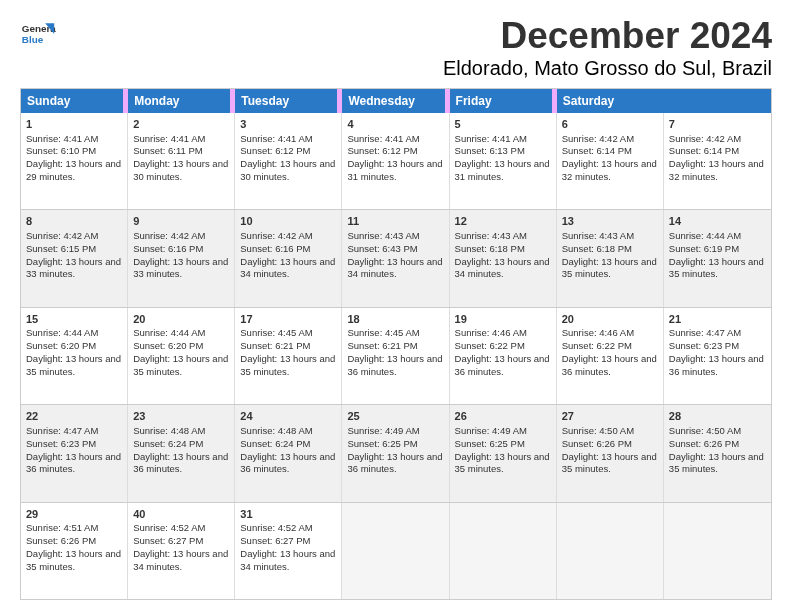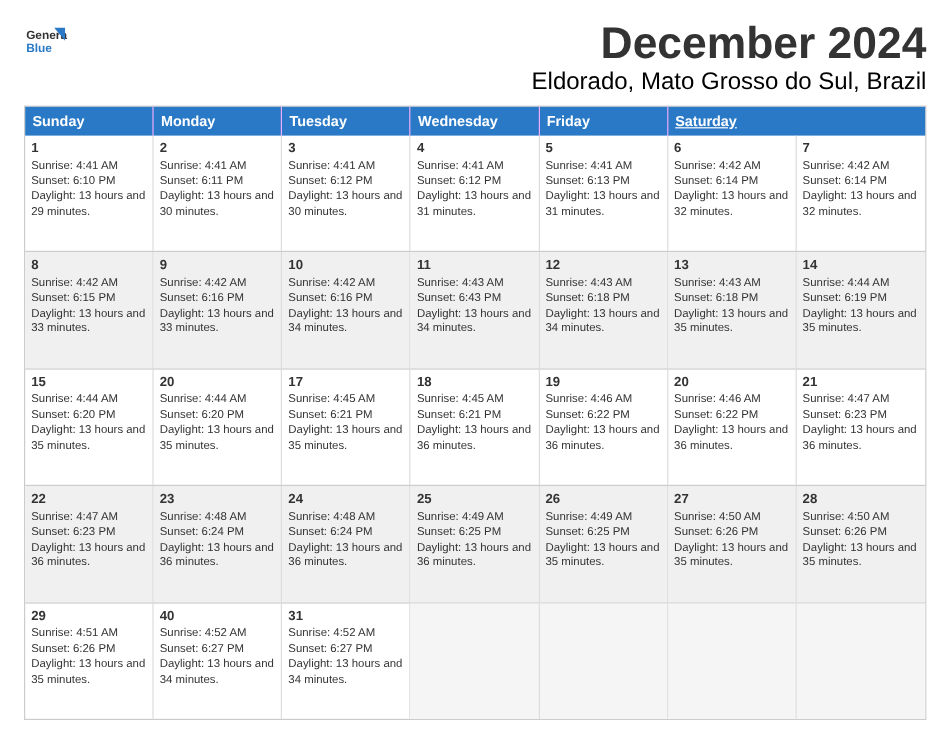--- a/index.html
+++ b/index.html
@@ -55,23 +55,23 @@
       display: grid;
       grid-template-columns: repeat(7, 1fr);
       background: #2979c7;
     }
     .cal-header-cell {
       color: #fff;
       font-size: 12px;
       font-weight: bold;
       padding: 5px 6px;
       text-align: left;
-      border-right: 1px solid #f0abfc;
+      border-right: 5px solid #f0abfc;
     }
-    .cal-header-cell:last-child { border-right: none; text-decoration: underline; }
+    .cal-header-cell:last-child { border-right: none; }
     .cal-body {
       flex: 1;
       display: flex;
       flex-direction: column;
     }
     .cal-week {
       display: grid;
       grid-template-columns: repeat(7, 1fr);
       flex: 1;
       border-top: 1px solid #ccc;

